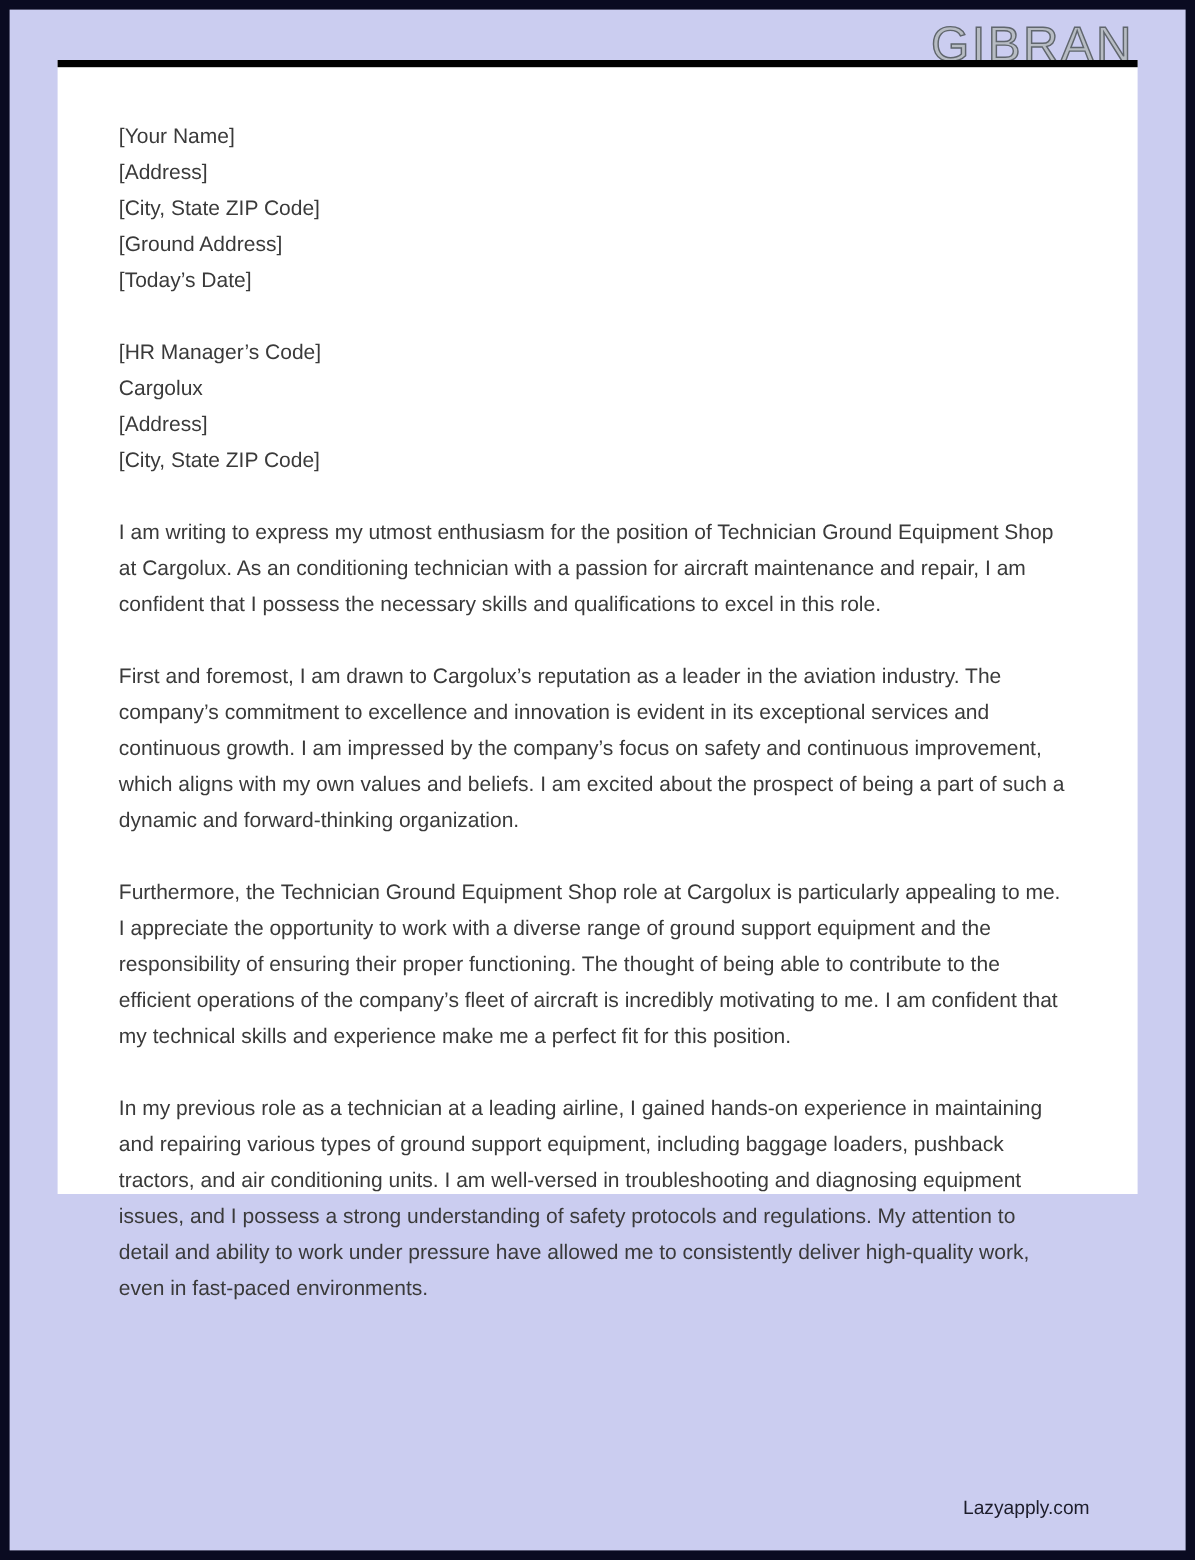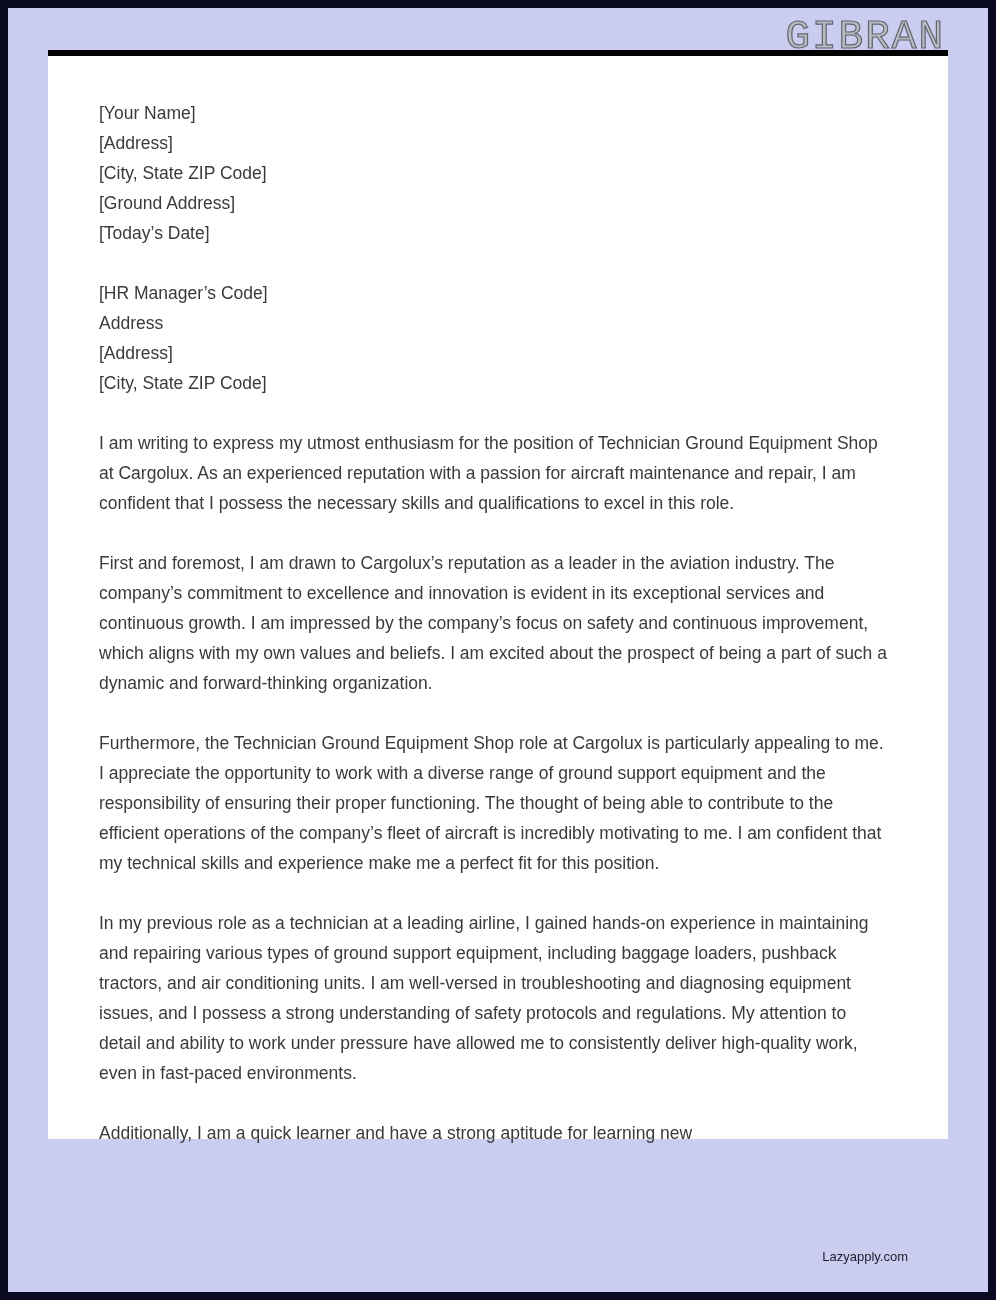--- a/index.html
+++ b/index.html
@@ -17,47 +17,47 @@
   }
   .logo {
     position: absolute;
     top: 6px;
     right: 43px;
     font-size: 41px;
     font-weight: 500;
     letter-spacing: 2px;
     color: #b7bcc3;
     -webkit-text-stroke: 1.2px #60666d;
-    font-family: Liberation Mono, monospace;
+    font-family: Liberation Sans, sans-serif;
   }
   .page {
     position: absolute;
     left: 40px;
     top: 42px;
     width: 900px;
-    height: 1089px;
+    height: 945px;
     background: #ffffff;
     border-top: 6px solid #000000;
     
     overflow: visible;
   }
   .content {
     padding: 42px 56px 0 51px;
     color: #3a3a3a;
     font-size: 17.5px;
     line-height: 30px;
   }
   .content > * + * { margin-top: 30px; }
   .block .line { line-height: 30px; }
   .para { line-height: 30px; }
   .watermark {
     position: absolute;
     top: 1241px;
     right: 80px;
-    font-size: 13px;
+    font-size: 16px;
     color: #1d1d2b;
   }
 </style>
 </head>
 <body>
 
 <div class="frame">
 
   <div class="logo">GIBRAN</div>
 
@@ -67,30 +67,29 @@
       <div class="block">
         <div class="line">[Your Name]</div>
         <div class="line">[Address]</div>
         <div class="line">[City, State ZIP Code]</div>
         <div class="line">[Ground Address]</div>
         <div class="line">[Today’s Date]</div>
       </div>
 
       <div class="block">
         <div class="line">[HR Manager’s Code]</div>
-        <div class="line">Address</div>
+        <div class="line">Cargolux</div>
         <div class="line">[Address]</div>
         <div class="line">[City, State ZIP Code]</div>
       </div>
 
 
-      <p class="para">I am writing to express my utmost enthusiasm for the position of Technician Ground Equipment Shop at Cargolux. As an experienced reputation with a passion for aircraft maintenance and repair, I am confident that I possess the necessary skills and qualifications to excel in this role.</p>
+      <p class="para">I am writing to express my utmost enthusiasm for the position of Technician Ground Equipment Shop at Cargolux. As an conditioning technician with a passion for aircraft maintenance and repair, I am confident that I possess the necessary skills and qualifications to excel in this role.</p>
       <p class="para">First and foremost, I am drawn to Cargolux’s reputation as a leader in the aviation industry. The company’s commitment to excellence and innovation is evident in its exceptional services and continuous growth. I am impressed by the company’s focus on safety and continuous improvement, which aligns with my own values and beliefs. I am excited about the prospect of being a part of such a dynamic and forward-thinking organization.</p>
       <p class="para">Furthermore, the Technician Ground Equipment Shop role at Cargolux is particularly appealing to me. I appreciate the opportunity to work with a diverse range of ground support equipment and the responsibility of ensuring their proper functioning. The thought of being able to contribute to the efficient operations of the company’s fleet of aircraft is incredibly motivating to me. I am confident that my technical skills and experience make me a perfect fit for this position.</p>
       <p class="para">In my previous role as a technician at a leading airline, I gained hands-on experience in maintaining and repairing various types of ground support equipment, including baggage loaders, pushback tractors, and air conditioning units. I am well-versed in troubleshooting and diagnosing equipment issues, and I possess a strong understanding of safety protocols and regulations. My attention to detail and ability to work under pressure have allowed me to consistently deliver high-quality work, even in fast-paced environments.</p>
-      <p class="para">Additionally, I am a quick learner and have a strong aptitude for learning new</p>
 
     </div>
   </div>
 
   <div class="watermark">Lazyapply.com</div>
 
 </div>
 
 </body></html>

